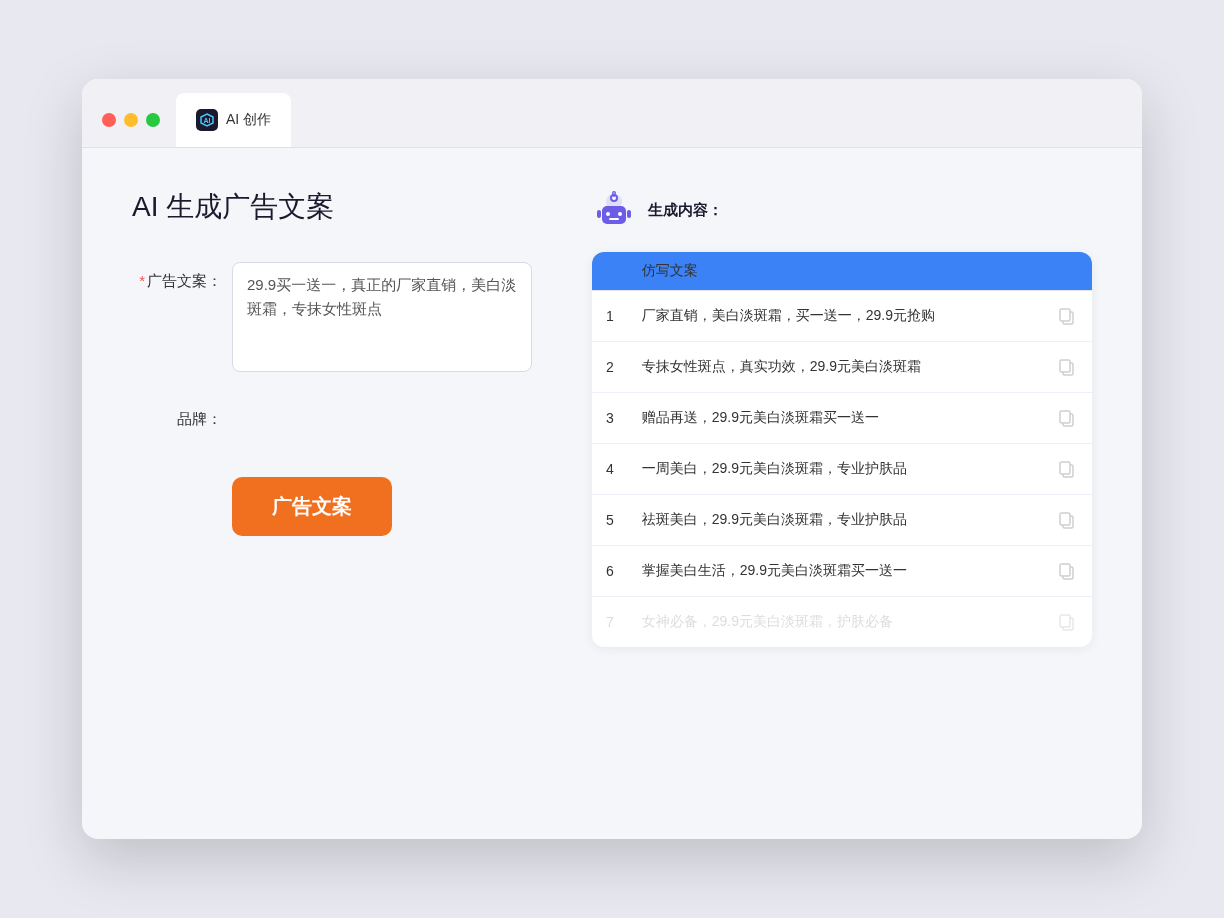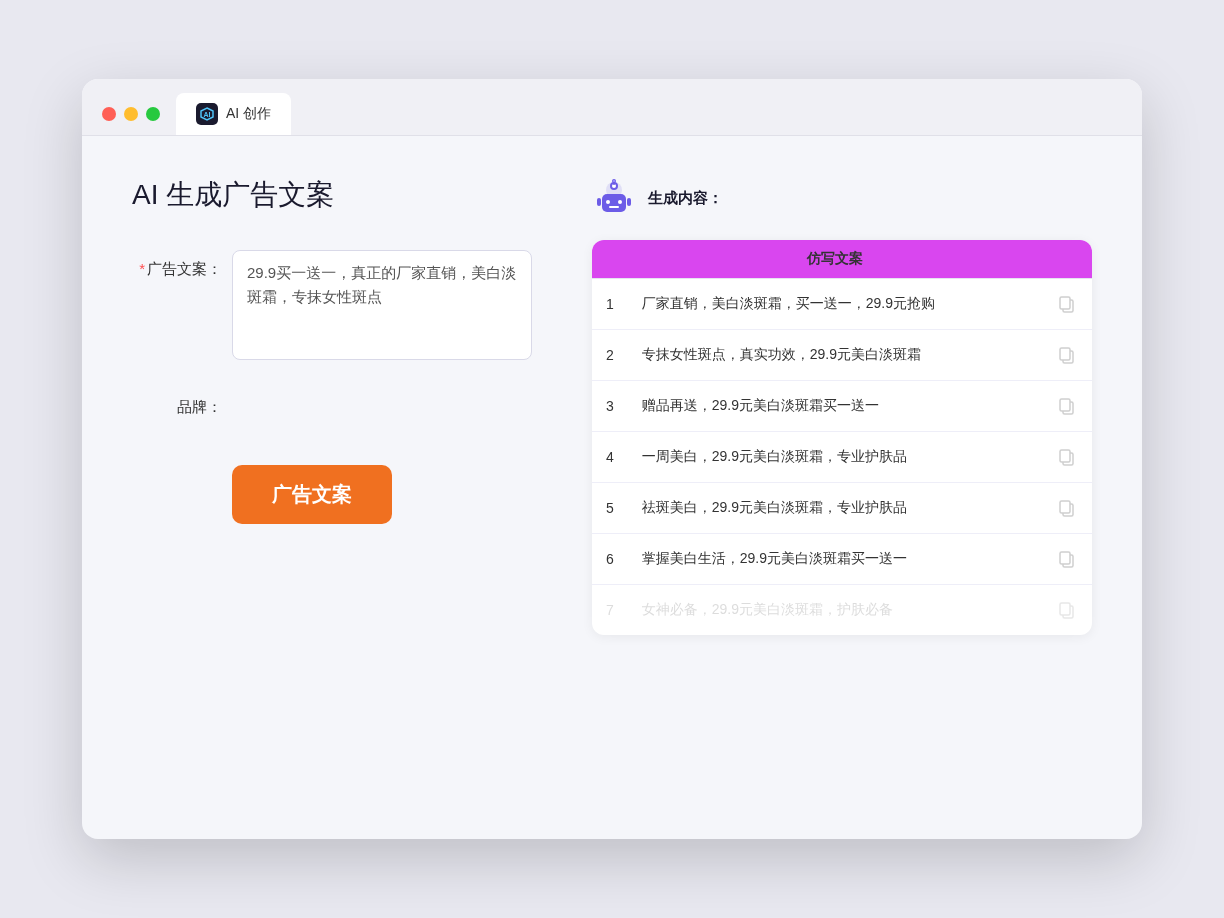--- a/index.html
+++ b/index.html
@@ -42,21 +42,21 @@
       height: 14px;
       border-radius: 50%;
     }
     .tl-red { background: #ff5f56; }
     .tl-yellow { background: #ffbd2e; }
     .tl-green { background: #27c93f; }
 
     .tab {
       background: #ffffff;
       border-radius: 8px 8px 0 0;
-      padding: 10px 20px;
+      padding: 16px 20px;
       display: flex;
       align-items: center;
       gap: 8px;
       font-size: 14px;
       color: #333;
       font-weight: 500;
     }
 
     .tab-icon {
       width: 22px;
@@ -167,26 +167,26 @@
       font-weight: 600;
       color: #1a1a2e;
     }
 
     .results-table {
       width: 100%;
       border-collapse: collapse;
     }
 
     .results-table th {
-      text-align: center;
+      text-align: left;
       padding: 10px 14px;
       font-size: 14px;
       color: #333;
-      font-weight: 700;
-      background: #d946ef;
+      font-weight: 400;
+      background: #3b82f6;
       border-bottom: 1px solid #e5e5f0;
     }
 
     .results-table td {
       padding: 14px 14px;
       font-size: 14px;
       color: #333;
       border-bottom: 1px solid #eeeef8;
       vertical-align: middle;
     }

